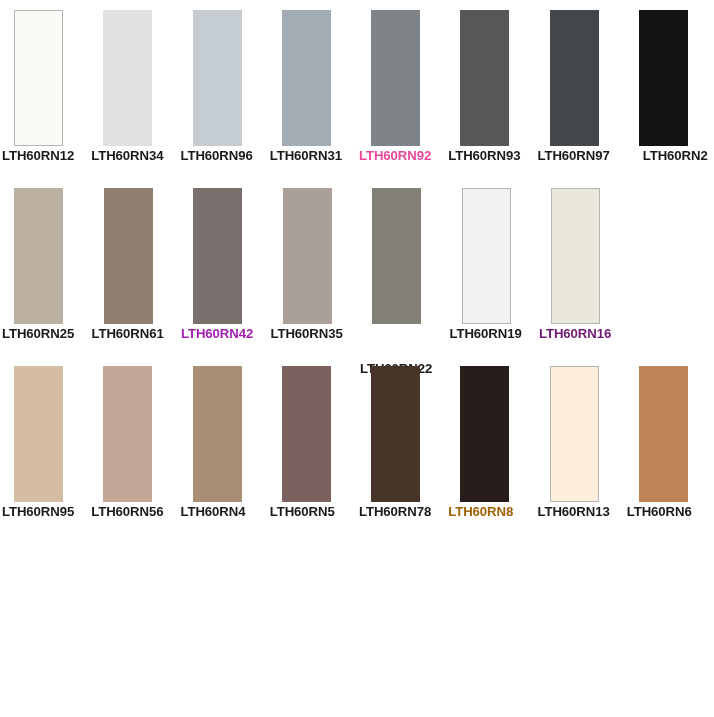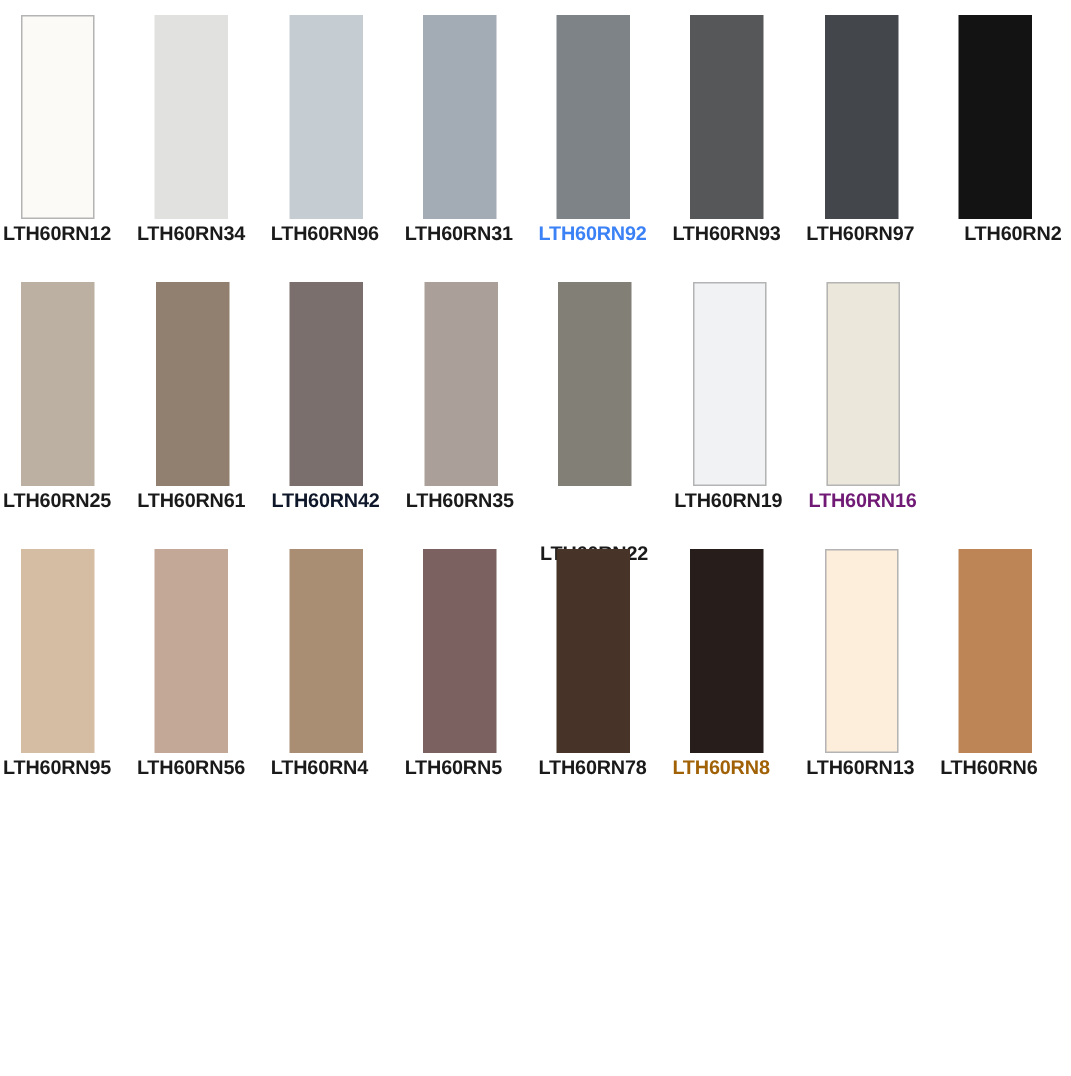--- a/index.html
+++ b/index.html
@@ -75,21 +75,21 @@
       <div class="swatch-cell">
         <div class="swatch-chip" title="LTH60RN96" style="background: rgb(197, 205, 211);"></div>
         <div class="swatch-label" style="color: rgb(26, 26, 26);">LTH60RN96</div>
       </div>
       <div class="swatch-cell">
         <div class="swatch-chip" title="LTH60RN31" style="background: rgb(163, 172, 181);"></div>
         <div class="swatch-label" style="color: rgb(26, 26, 26);">LTH60RN31</div>
       </div>
       <div class="swatch-cell">
         <div class="swatch-chip" title="LTH60RN92" style="background: rgb(126, 131, 135);"></div>
-        <div class="swatch-label" style="color: #3b82f6;">LTH60RN92</div>
+        <div class="swatch-label" style="color: #ec4899;">LTH60RN92</div>
       </div>
       <div class="swatch-cell">
         <div class="swatch-chip" title="LTH60RN93" style="background: rgb(86, 87, 89);"></div>
         <div class="swatch-label" style="color: rgb(26, 26, 26);">LTH60RN93</div>
       </div>
       <div class="swatch-cell">
         <div class="swatch-chip" title="LTH60RN97" style="background: rgb(67, 71, 76);"></div>
         <div class="swatch-label" style="color: rgb(26, 26, 26);">LTH60RN97</div>
       </div>
       <div class="swatch-cell">
@@ -101,21 +101,21 @@
       <div class="swatch-cell">
         <div class="swatch-chip" title="LTH60RN25" style="background: rgb(188, 176, 162);"></div>
         <div class="swatch-label" style="color: rgb(26, 26, 26);">LTH60RN25</div>
       </div>
       <div class="swatch-cell">
         <div class="swatch-chip" title="LTH60RN61" style="background: rgb(145, 128, 111);"></div>
         <div class="swatch-label" style="color: rgb(26, 26, 26);">LTH60RN61</div>
       </div>
       <div class="swatch-cell">
         <div class="swatch-chip" title="LTH60RN42" style="background: rgb(122, 111, 109);"></div>
-        <div class="swatch-label" style="color: #0f172a;">LTH60RN42</div>
+        <div class="swatch-label" style="color: #a21caf;">LTH60RN42</div>
       </div>
       <div class="swatch-cell">
         <div class="swatch-chip" title="LTH60RN35" style="background: rgb(171, 159, 153);"></div>
         <div class="swatch-label" style="color: rgb(26, 26, 26);">LTH60RN35</div>
       </div>
       <div class="swatch-cell">
         <div class="swatch-chip" title="LTH60RN22" style="background: rgb(130, 127, 119);"></div>
         <div class="swatch-label" style="color: rgb(26, 26, 26); margin-top: 35px;">LTH60RN22</div>
       </div>
       <div class="swatch-cell">

